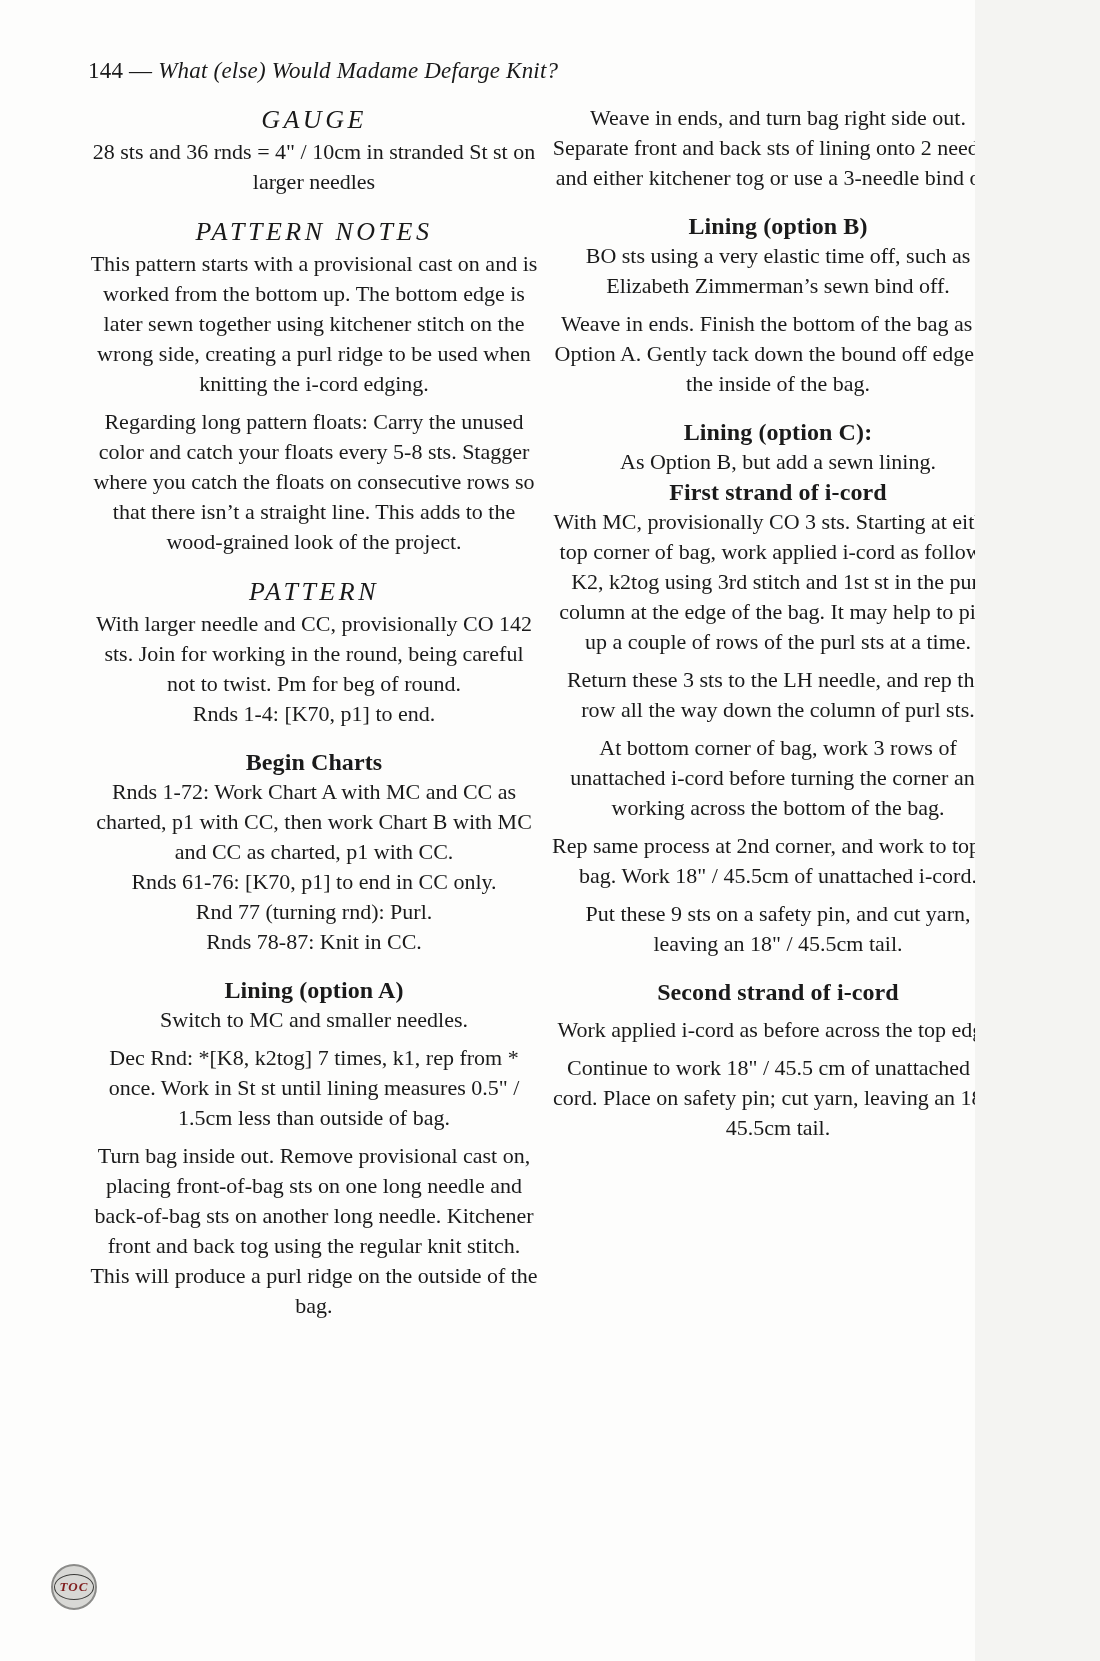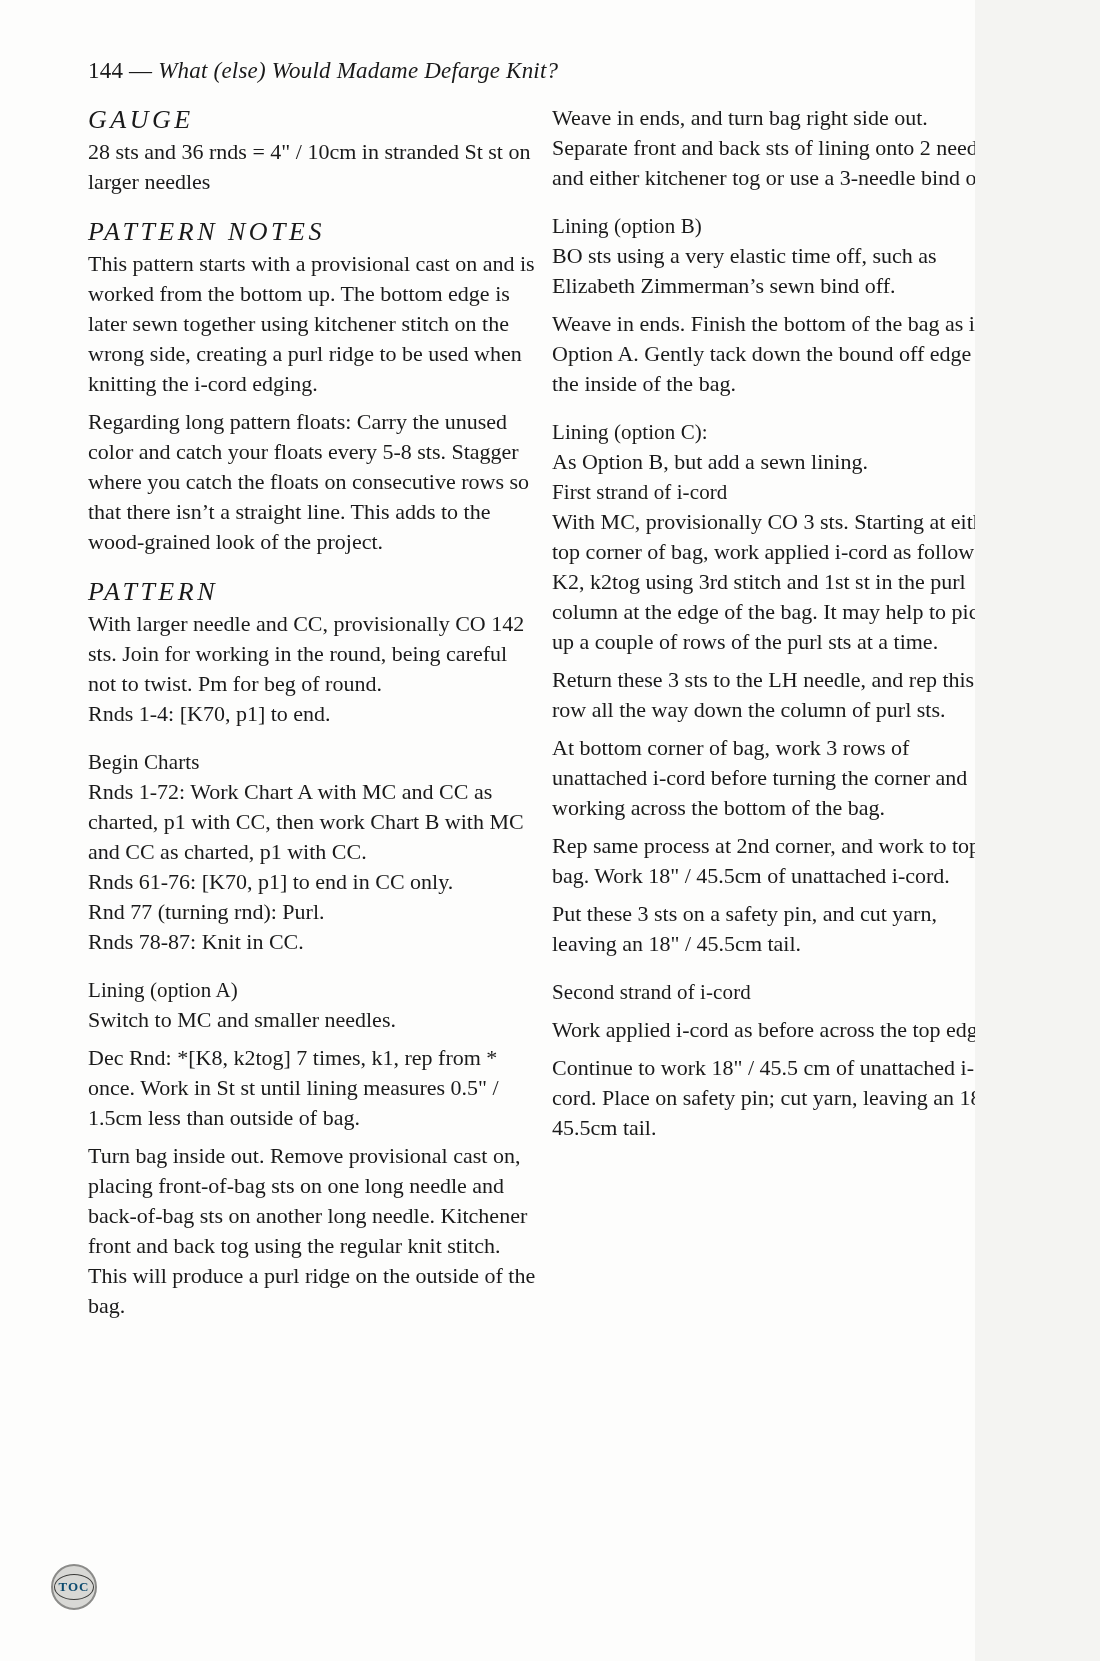--- a/index.html
+++ b/index.html
@@ -7,20 +7,21 @@
     width:1100px;height:1661px;
     background:#f4f4f2;
     font-family:"Liberation Serif", serif;
   }
   .page{
     position:relative;
     width:975px;height:1661px;
     background:#fdfdfc;
     color:#1a1a1a;
     overflow:hidden;
+    text-align:center;
   }
   .page-header{
     position:absolute;
     left:88px;top:58px;
     font-size:23px;
     letter-spacing:0.2px;
     white-space:nowrap;
   }
   .page-header .pageno{font-style:normal;}
   .page-header .title{font-style:italic;}
@@ -37,22 +38,22 @@
   .para{margin-top:8px;}
   .heading-italic{
     margin-top:18px;
     font-style:italic;
     font-size:26px;
     letter-spacing:3.5px;
     line-height:34px;
   }
   .heading-bold{
     margin-top:18px;
-    font-weight:normal;
-    font-size:21px;
+    font-weight:bold;
+    font-size:24px;
     letter-spacing:0.1px;
   }
   .tight{margin-top:0;}
   .line{margin:0;}
   .toc-button{
     position:absolute;
     left:51px;top:1564px;
     width:46px;height:46px;
     border-radius:50%;
     background:#d8d8d5;
@@ -62,21 +63,22 @@
     cursor:pointer;
   }
   .toc-button .toc-ring{
     display:flex;align-items:center;justify-content:center;
     width:38px;height:24px;
     border:1.5px solid #3c3c3a;
     border-radius:50%;
     font-size:13px;
     font-weight:bold;
     letter-spacing:1px;
-    color:#0c4a6e;
+    color:#7f1d1d;
+    font-style:italic;
   }
 </style>
 </head>
 <body>
 
 <div class="page">
 
   <div class="page-header">
     <span class="pageno">144</span><span class="pageno"> — </span><span class="title">What (else) Would Madame Defarge Knit?</span>
   </div>
@@ -154,21 +156,21 @@
       <div class="block para">
         <div class="line">Return these 3 sts to the LH needle, and rep this row all the way down the column of purl sts.</div>
       </div>
       <div class="block para">
         <div class="line">At bottom corner of bag, work 3 rows of unattached i-cord before turning the corner and working across the bottom of the bag.</div>
       </div>
       <div class="block para">
         <div class="line">Rep same process at 2nd corner, and work to top of bag. Work 18" / 45.5cm of unattached i-cord.</div>
       </div>
       <div class="block para">
-        <div class="line">Put these 3 sts on a safety pin, and cut yarn, leaving an 18" / 45.5cm tail.</div>
+        <div class="line">Put these 9 sts on a safety pin, and cut yarn, leaving an 18" / 45.5cm tail.</div>
       </div>
       <div class="block heading-bold">
         <div class="line">Second strand of i-cord</div>
       </div>
       <div class="block para">
         <div class="line">Work applied i-cord as before across the top edge.</div>
       </div>
       <div class="block para">
         <div class="line">Continue to work 18" / 45.5 cm of unattached i-cord. Place on safety pin; cut yarn, leaving an 18" / 45.5cm tail.</div>
       </div>

